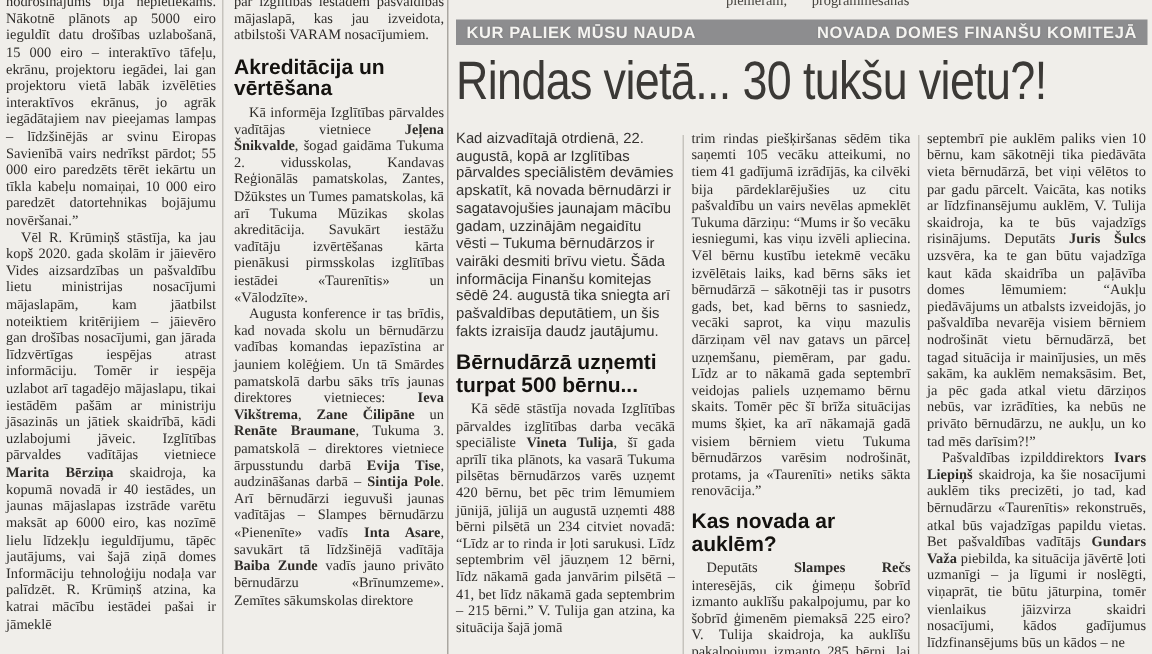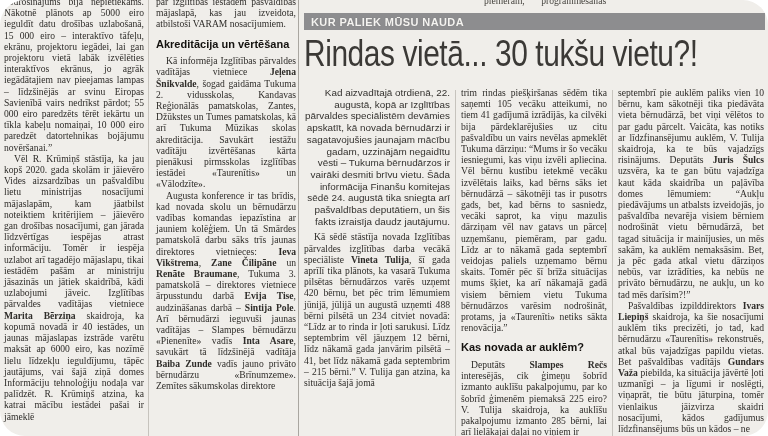--- a/index.html
+++ b/index.html
@@ -1,18 +1,18 @@
 <!DOCTYPE html>
 <html lang="lv"><head>
 <meta charset="utf-8">
 <style>
   html,body{margin:0;padding:0;}
   #page{
     position:relative; width:768px; height:436px; overflow:hidden;
-    background:#f0eeea; font-family:"Liberation Serif", serif; color:#2e2c29;border-radius:25px;
+    background:#f0eeea; font-family:"Liberation Serif", serif; color:#2e2c29;
   }
   
   .vrule{position:absolute; top:0; bottom:0; width:1px; background:#c6c3bd;}
   .vrule.strong{background:#a9a6a0;}
   
   .left-section{position:absolute; left:4px; top:-4px; width:292px; display:flex; gap:12px;}
   .col-left{width:140px;}
   
   .main{position:absolute; left:304px; top:0; width:461px;}
   .cropped-line{
@@ -40,25 +40,25 @@
   .main-cols{position:absolute; top:87px; left:0; display:flex; gap:11px;}
   .col-main{width:146px;}
   
   .para{
     font:9.6px/11.2px "Liberation Serif", serif; text-align:justify;
     color:#2e2c29; margin:0; hyphens:auto; -webkit-hyphens:auto;
   }
   .para.indent{text-indent:10px;}
   .lead{
     font:9.9px/11.7px "Liberation Sans", sans-serif; color:#33312e;
-    text-align:right; margin:0 0 4px 0;
+    text-align:left; margin:0 0 4px 0;
   }
   .heading{
     font-family:"Liberation Sans", sans-serif; font-weight:bold;
-    font-size:11px; line-height:14.5px; color:#14120f; margin:7px 0 4px 0;
+    font-size:14px; line-height:14.5px; color:#14120f; margin:7px 0 4px 0;
     text-align:left;
   }
   .bold-name{font-weight:bold;}
 </style>
 </head>
 <body>
 
 <div id="page">
 
   <div class="left-section">
@@ -80,27 +80,29 @@
   <div class="vrule" style="left:612px; top:90px"></div>
 
   <div class="main">
 
     <div class="cropped-line">
       <span>piemēram, programmēšanas</span>
     </div>
 
     <div class="kicker-bar">
       <span>KUR PALIEK MŪSU NAUDA</span>
+      <span>NOVADA DOMES FINANŠU KOMITEJĀ</span>
     </div>
 
     <div class="headline">Rindas vietā... 30 tukšu vietu?!</div>
 
     <div class="main-cols">
       <div class="col-main">
           <div class="lead"><span>Kad aizvadītajā otrdienā, 22. augustā, kopā ar Izglītības pārvaldes speciālistēm devāmies apskatīt, kā novada bērnudārzi ir sagatavojušies jaunajam mācību gadam, uzzinājām negaidītu vēsti – Tukuma bērnudārzos ir vairāki desmiti brīvu vietu. Šāda informācija Finanšu komitejas sēdē 24. augustā tika sniegta arī pašvaldības deputātiem, un šis fakts izraisīja daudz jautājumu.</span></div>
+          <div class="heading"><span>Bērnudārzā uzņemti turpat 500 bērnu...</span></div>
           <div class="para indent"><span>Kā sēdē stāstīja novada Izglītības pārvaldes izglītības darba vecākā speciāliste </span><span class="bold-name">Vineta Tulija</span><span>, šī gada aprīlī tika plānots, ka vasarā Tukuma pilsētas bērnudārzos varēs uzņemt 420 bērnu, bet pēc trim lēmumiem jūnijā, jūlijā un augustā uzņemti 488 bērni pilsētā un 234 citviet novadā: “Līdz ar to rinda ir ļoti sarukusi. Līdz septembrim vēl jāuzņem 12 bērni, līdz nākamā gada janvārim pilsētā – 41, bet līdz nākamā gada septembrim – 215 bērni.” V. Tulija gan atzina, ka situācija šajā jomā</span></div>
         </div>
       <div class="col-main">
           <div class="para"><span>trim rindas piešķiršanas sēdēm tika saņemti 105 vecāku atteikumi, no tiem 41 gadījumā izrādījās, ka cilvēki bija pārdeklarējušies uz citu pašvaldību un vairs nevēlas apmeklēt Tukuma dārziņu: “Mums ir šo vecāku iesniegumi, kas viņu izvēli apliecina. Vēl bērnu kustību ietekmē vecāku izvēlētais laiks, kad bērns sāks iet bērnudārzā – sākotnēji tas ir pusotrs gads, bet, kad bērns to sasniedz, vecāki saprot, ka viņu mazulis dārziņam vēl nav gatavs un pārceļ uzņemšanu, piemēram, par gadu. Līdz ar to nākamā gada septembrī veidojas paliels uzņemamo bērnu skaits. Tomēr pēc šī brīža situācijas mums šķiet, ka arī nākamajā gadā visiem bērniem vietu Tukuma bērnudārzos varēsim nodrošināt, protams, ja «Taurenīti» netiks sākta renovācija.”</span></div>
           <div class="heading"><span>Kas novada ar auklēm?</span></div>
           <div class="para indent"><span>Deputāts </span><span class="bold-name">Slampes Rečs</span><span> interesējās, cik ģimeņu šobrīd izmanto auklīšu pakalpojumu, par ko šobrīd ģimenēm piemaksā 225 eiro? V. Tulija skaidroja, ka auklīšu pakalpojumu izmanto 285 bērni, lai arī lielākajai daļai no viņiem ir</span></div>
         </div>
       <div class="col-main">
           <div class="para"><span>septembrī pie auklēm paliks vien 10 bērnu, kam sākotnēji tika piedāvāta vieta bērnudārzā, bet viņi vēlētos to par gadu pārcelt. Vaicāta, kas notiks ar līdzfinansējumu auklēm, V. Tulija skaidroja, ka te būs vajadzīgs risinājums. Deputāts </span><span class="bold-name">Juris Šulcs</span><span> uzsvēra, ka te gan būtu vajadzīga kaut kāda skaidrība un paļāvība domes lēmumiem: “Aukļu piedāvājums un atbalsts izveidojās, jo pašvaldība nevarēja visiem bērniem nodrošināt vietu bērnudārzā, bet tagad situācija ir mainījusies, un mēs sakām, ka auklēm nemaksāsim. Bet, ja pēc gada atkal vietu dārziņos nebūs, var izrādīties, ka nebūs ne privāto bērnudārzu, ne aukļu, un ko tad mēs darīsim?!”</span></div>
           <div class="para indent"><span>Pašvaldības izpilddirektors </span><span class="bold-name">Ivars Liepiņš</span><span> skaidroja, ka šie nosacījumi auklēm tiks precizēti, jo tad, kad bērnudārzu «Taurenītis» rekonstruēs, atkal būs vajadzīgas papildu vietas. Bet pašvaldības vadītājs </span><span class="bold-name">Gundars Važa</span><span> piebilda, ka situācija jāvērtē ļoti uzmanīgi – ja līgumi ir noslēgti, viņaprāt, tie būtu jāturpina, tomēr vienlaikus jāizvirza skaidri nosacījumi, kādos gadījumus līdzfinansējums būs un kādos – ne</span></div>

